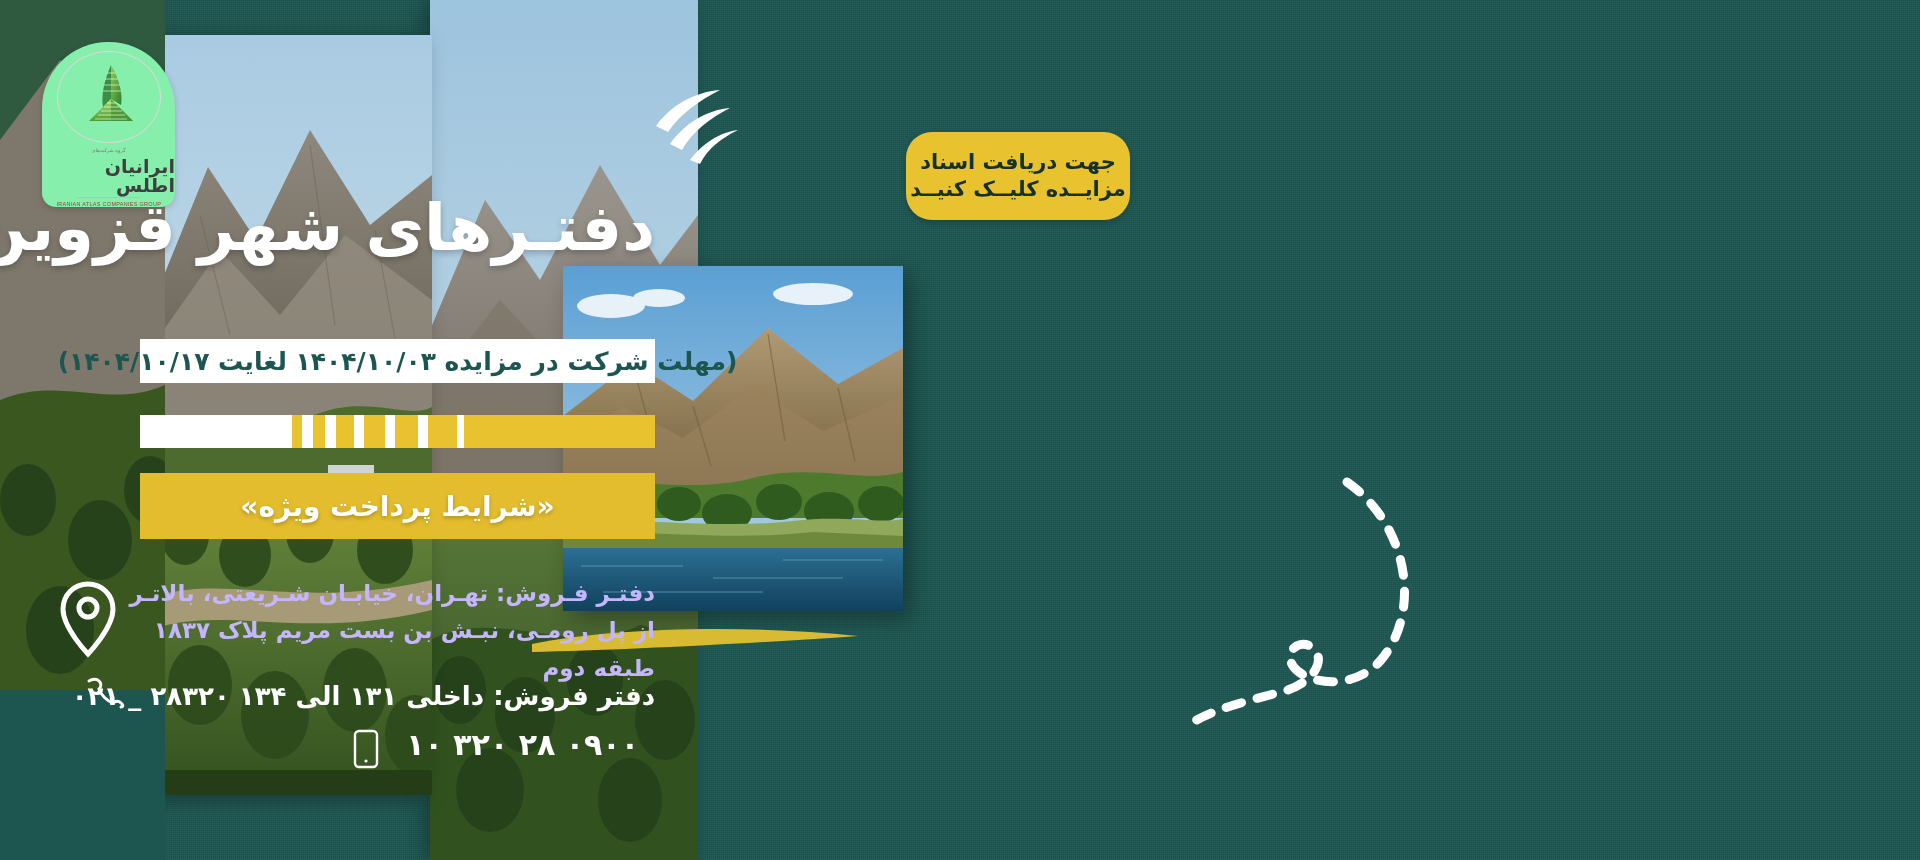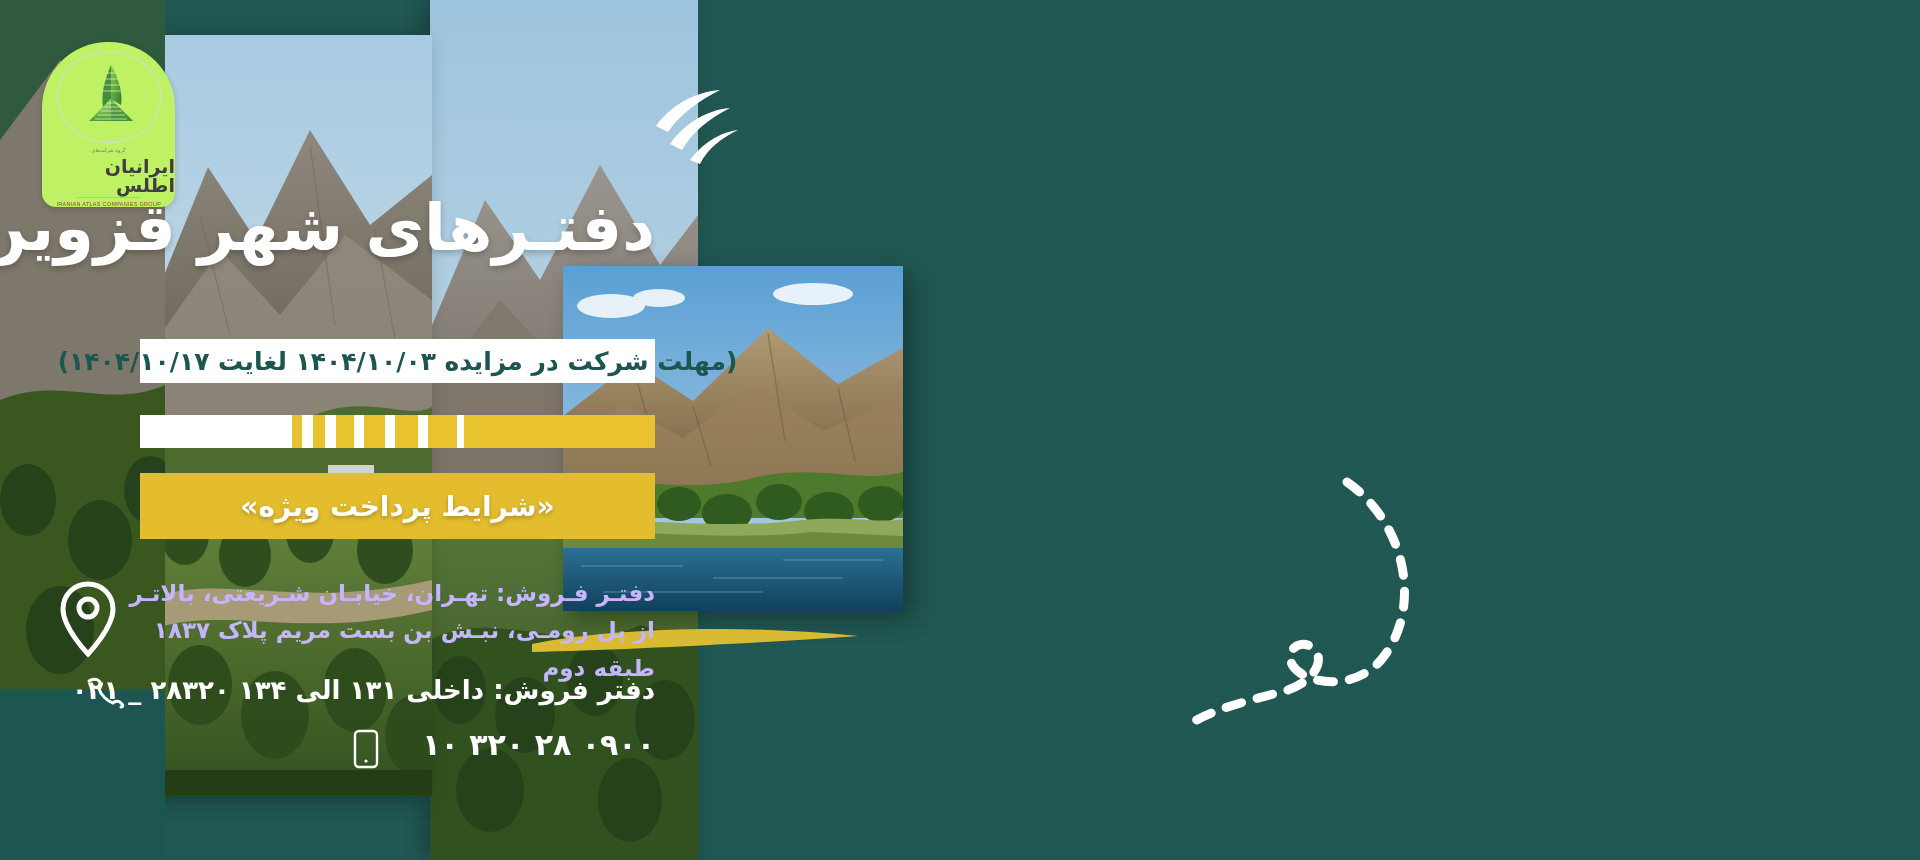--- a/index.html
+++ b/index.html
@@ -38,21 +38,21 @@
     top: 0; right: 0;
     width: 900px;
     height: 860px;
   }
 
   
   .logo-badge {
     position: absolute;
     top: 42px; right: 1745px;      
     width: 133px; height: 165px;
-    background: #bef264;
+    background: #86efac;
     border-radius: 66px 66px 14px 14px;
     box-shadow: 0 2px 6px rgba(0,0,0,.18);
     display: flex;
     flex-direction: column;
     align-items: center;
     justify-content: flex-start;
     padding-top: 9px;
   }
   .logo-ring {
     width: 104px; height: 104px;
@@ -196,21 +196,21 @@
     top: 4px; right: 536px;
     width: 62px; height: 80px;
   }
 
   .tel-row {
     position: absolute;
     top: 96px; right: 0; width: 600px;
   }
   .tel-text {
     position: absolute;
-    top: 4px; right: 0;
+    top: 10px; right: 0;
     width: 520px;
     text-align: right;
     font-size: 26px;
     font-weight: 800;
     color: #ffffff;
     direction: rtl;
     white-space: nowrap;
     letter-spacing: -.2px;
   }
   .phone-icon {
@@ -218,21 +218,21 @@
     top: 4px; right: 528px;
     width: 42px; height: 34px;
   }
 
   .mob-row {
     position: absolute;
     top: 152px; right: 0; width: 600px;
   }
   .mob-text {
     position: absolute;
-    top: 0; right: 0;
+    top: 0; right: 16px;
     width: 268px;
     text-align: right;
     font-size: 30px;
     font-weight: 800;
     color: #ffffff;
     direction: rtl;
     white-space: nowrap;
     letter-spacing: 1px;
   }
   .mobile-icon {
@@ -478,20 +478,24 @@
   <svg class="sweep" viewBox="0 0 330 32">
     <path d="M2 22 C80 6 210 2 328 14 C215 22 90 28 2 30 Z" fill="#d9bb33"></path>
   </svg>
 
   <svg class="dashed-arrow" viewBox="0 0 270 260">
     <g fill="none" stroke="#ffffff" stroke-width="9" stroke-linecap="round" stroke-dasharray="16 16">
       <path d="M162 12 C222 54 238 140 196 190 C168 222 120 214 108 196 C98 180 116 168 128 178 C142 190 128 214 96 222 C66 230 32 238 8 252"></path>
     </g>
   </svg>
 
+  <div class="cta-pill">
+    <span>جهت دریافت اسناد</span>
+    <span>مزایــده کلیــک کنیــد</span>
+  </div>
 
   <div class="content">
 
     <div class="logo-badge">
       <div class="logo-ring">
         <svg class="logo-mark" viewBox="0 0 76 76">
           <defs>
             <linearGradient id="lg1" x1="0" y1="0" x2="1" y2="1">
               <stop offset="0%" stop-color="#8fd04f"></stop>
                 <stop offset="100%" stop-color="#2f7d32"></stop>

